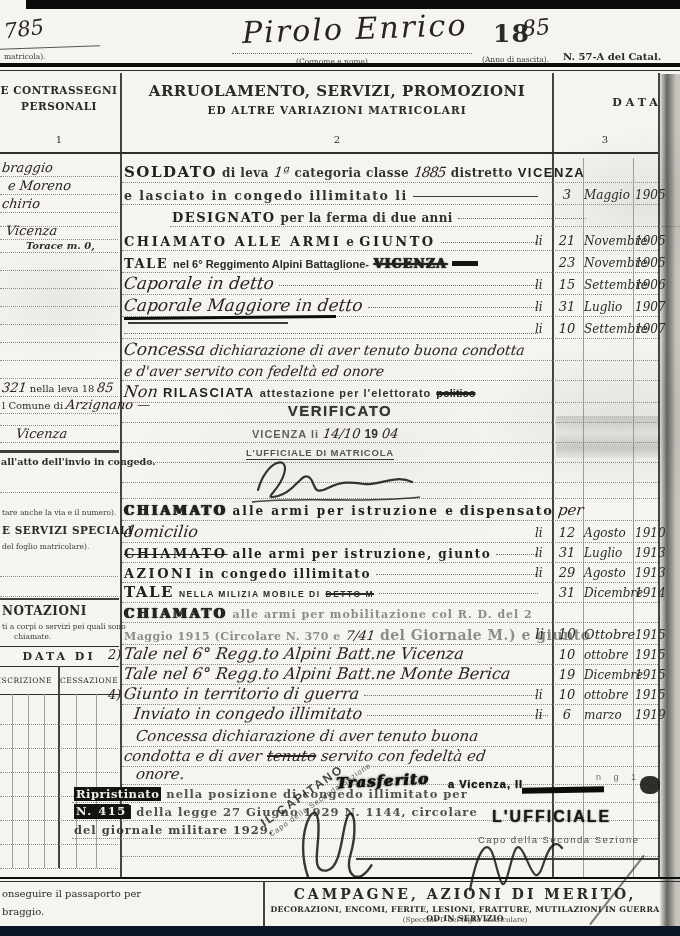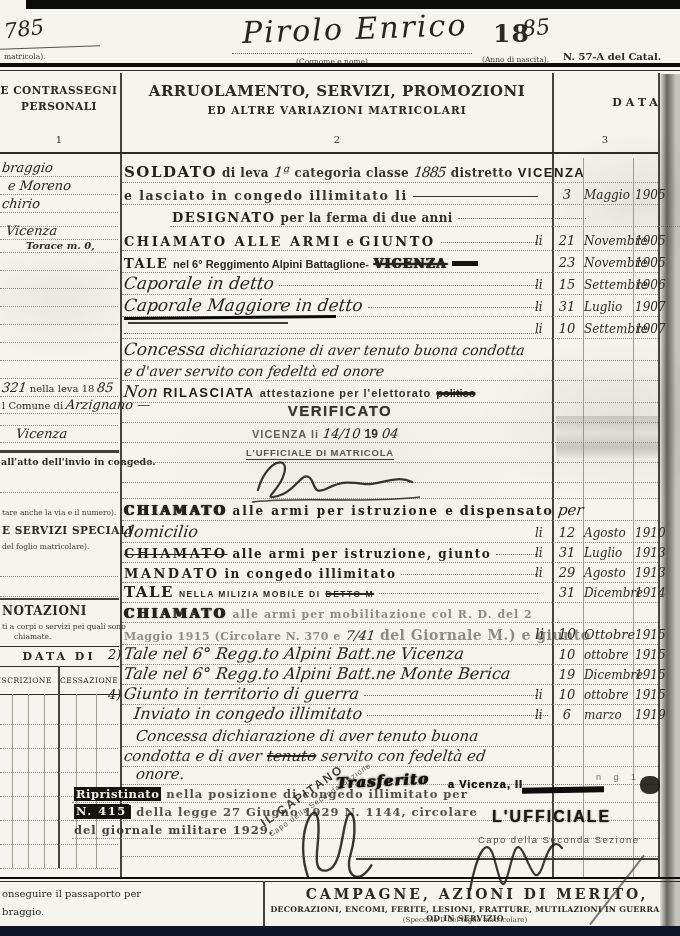--- a/index.html
+++ b/index.html
@@ -317,21 +317,21 @@
       <span class="filld"></span>
     </span>
     <span class="li">li</span>
     <span class="dd">31</span>
     <span class="mm">Luglio</span>
     <span class="yy">1913</span>
   </div>
 
   <div class="row" style="top:562px;height:20px;">
     <span class="txt">
-      <span class="st s13 sp2">MANDATO</span>
+      <span class="st s13 sp2">AZIONI</span>
       <span class="st" style="font-size:12px;letter-spacing:1.5px;">in congedo illimitato</span>
       <span class="filld"></span>
     </span>
     <span class="li">li</span>
     <span class="dd">29</span>
     <span class="mm">Agosto</span>
     <span class="yy">1913</span>
   </div>
 
   <div class="row" style="top:582px;height:20px;">
@@ -466,19 +466,19 @@
   </svg>
 
   <div class="abs" style="left:660px;top:74px;width:20px;height:854px;background:linear-gradient(90deg, rgba(90,88,82,.12), rgba(42,41,38,.7) 35%, rgba(140,138,130,.45) 80%);"></div>
   <div class="abs" style="left:556px;top:416px;width:102px;height:42px;background:linear-gradient(180deg, rgba(120,118,112,.28), rgba(120,118,112,.05) 40%, rgba(120,118,112,.3) 75%, rgba(120,118,112,.06));"></div>
 
   <div class="bar" style="left:0;top:877px;width:680px;height:2px;"></div>
   <div class="hl" style="left:0;top:881px;width:680px;"></div>
   <div class="vl" style="left:263px;top:881px;height:45px;"></div>
   <div class="abs" style="left:2px;top:888px;font-size:10px;">onseguire il passaporto per</div>
   <div class="abs" style="left:2px;top:906px;font-size:10px;">braggio.</div>
-  <div class="ctext" style="left:265px;top:886px;width:400px;font-size:14px;font-weight:bold;letter-spacing:3px;padding-left:12px;">CAMPAGNE, AZIONI DI MERITO,</div>
+  <div class="ctext" style="left:265px;top:886px;width:400px;font-size:14px;font-weight:bold;letter-spacing:3px;">CAMPAGNE, AZIONI DI MERITO,</div>
   <div class="ctext" style="left:265px;top:905px;width:400px;font-size:7.8px;font-weight:bold;letter-spacing:.3px;">DECORAZIONI, ENCOMI, FERITE, LESIONI, FRATTURE, MUTILAZIONI IN GUERRA OD IN SERVIZIO</div>
   <div class="ctext" style="left:265px;top:916px;width:400px;font-size:7px;color:#4a4943;">(Specchio D del foglio matricolare)</div>
   <div class="abs" style="left:616px;top:846px;width:2px;height:88px;background:rgba(40,40,38,.6);transform:rotate(38deg);"></div>
 
   <div class="abs" style="left:0;top:926px;width:680px;height:10px;background:#0d1626;"></div>
 </div>
 
 </body></html>

